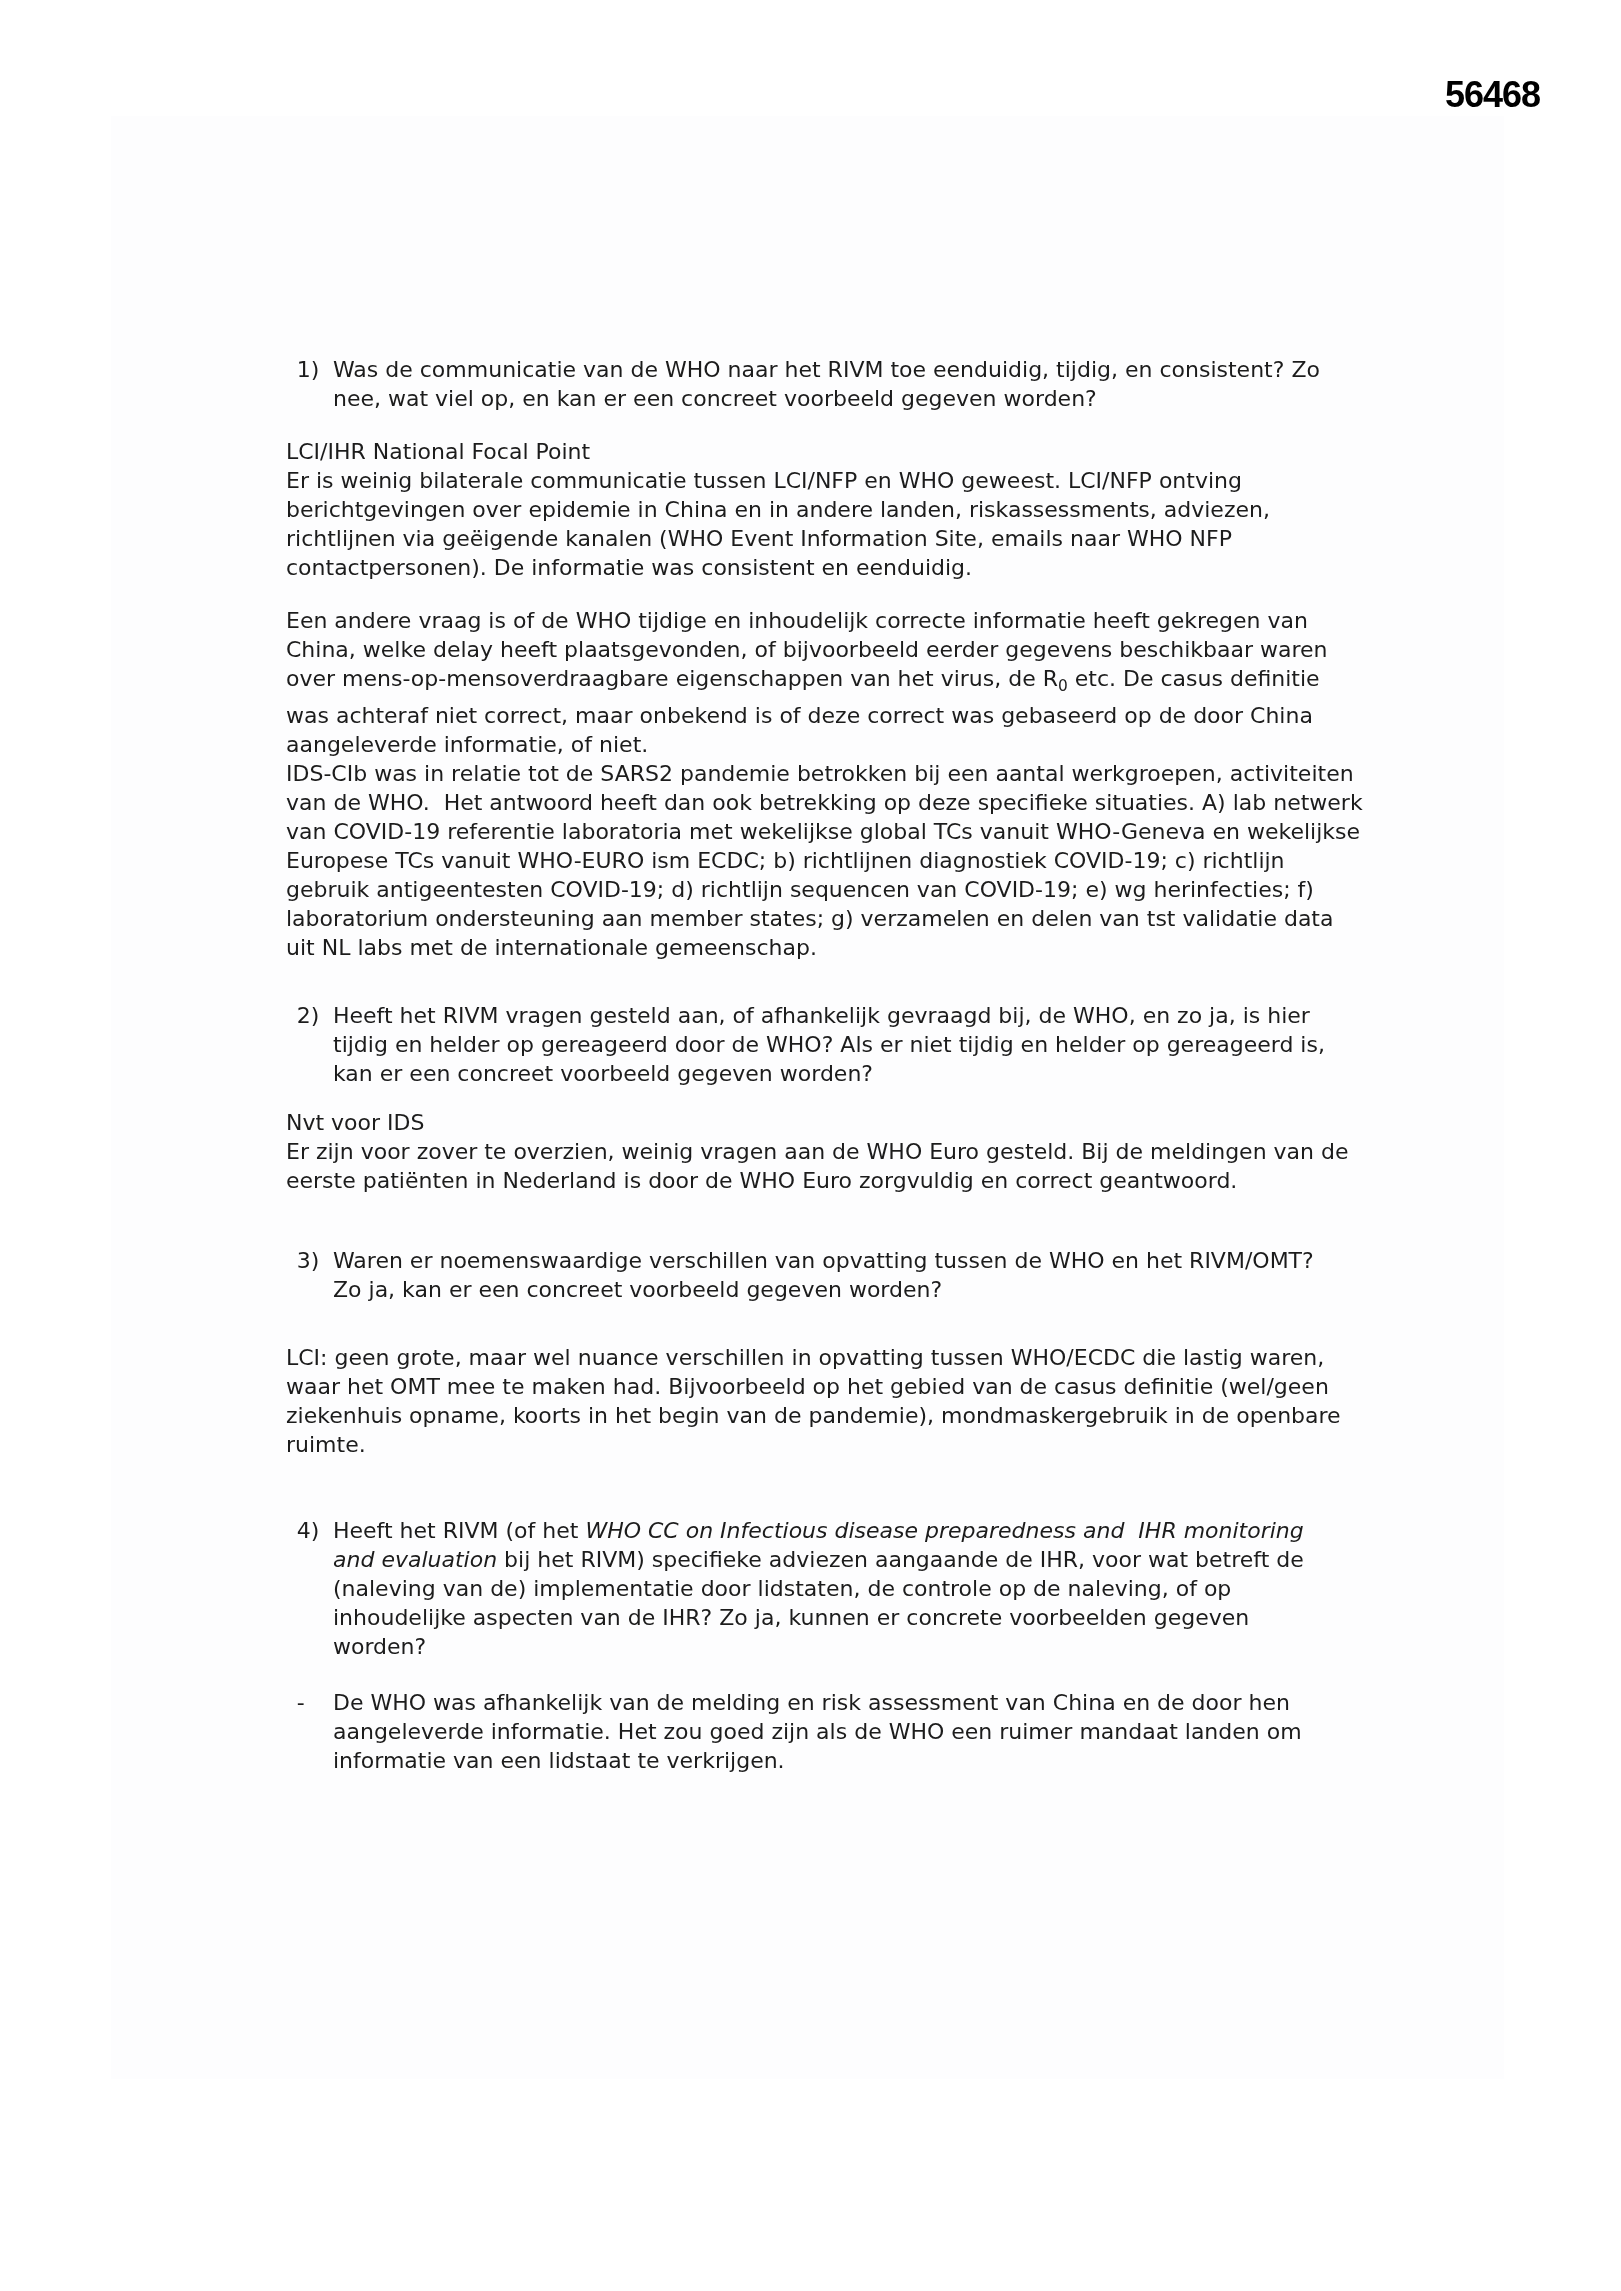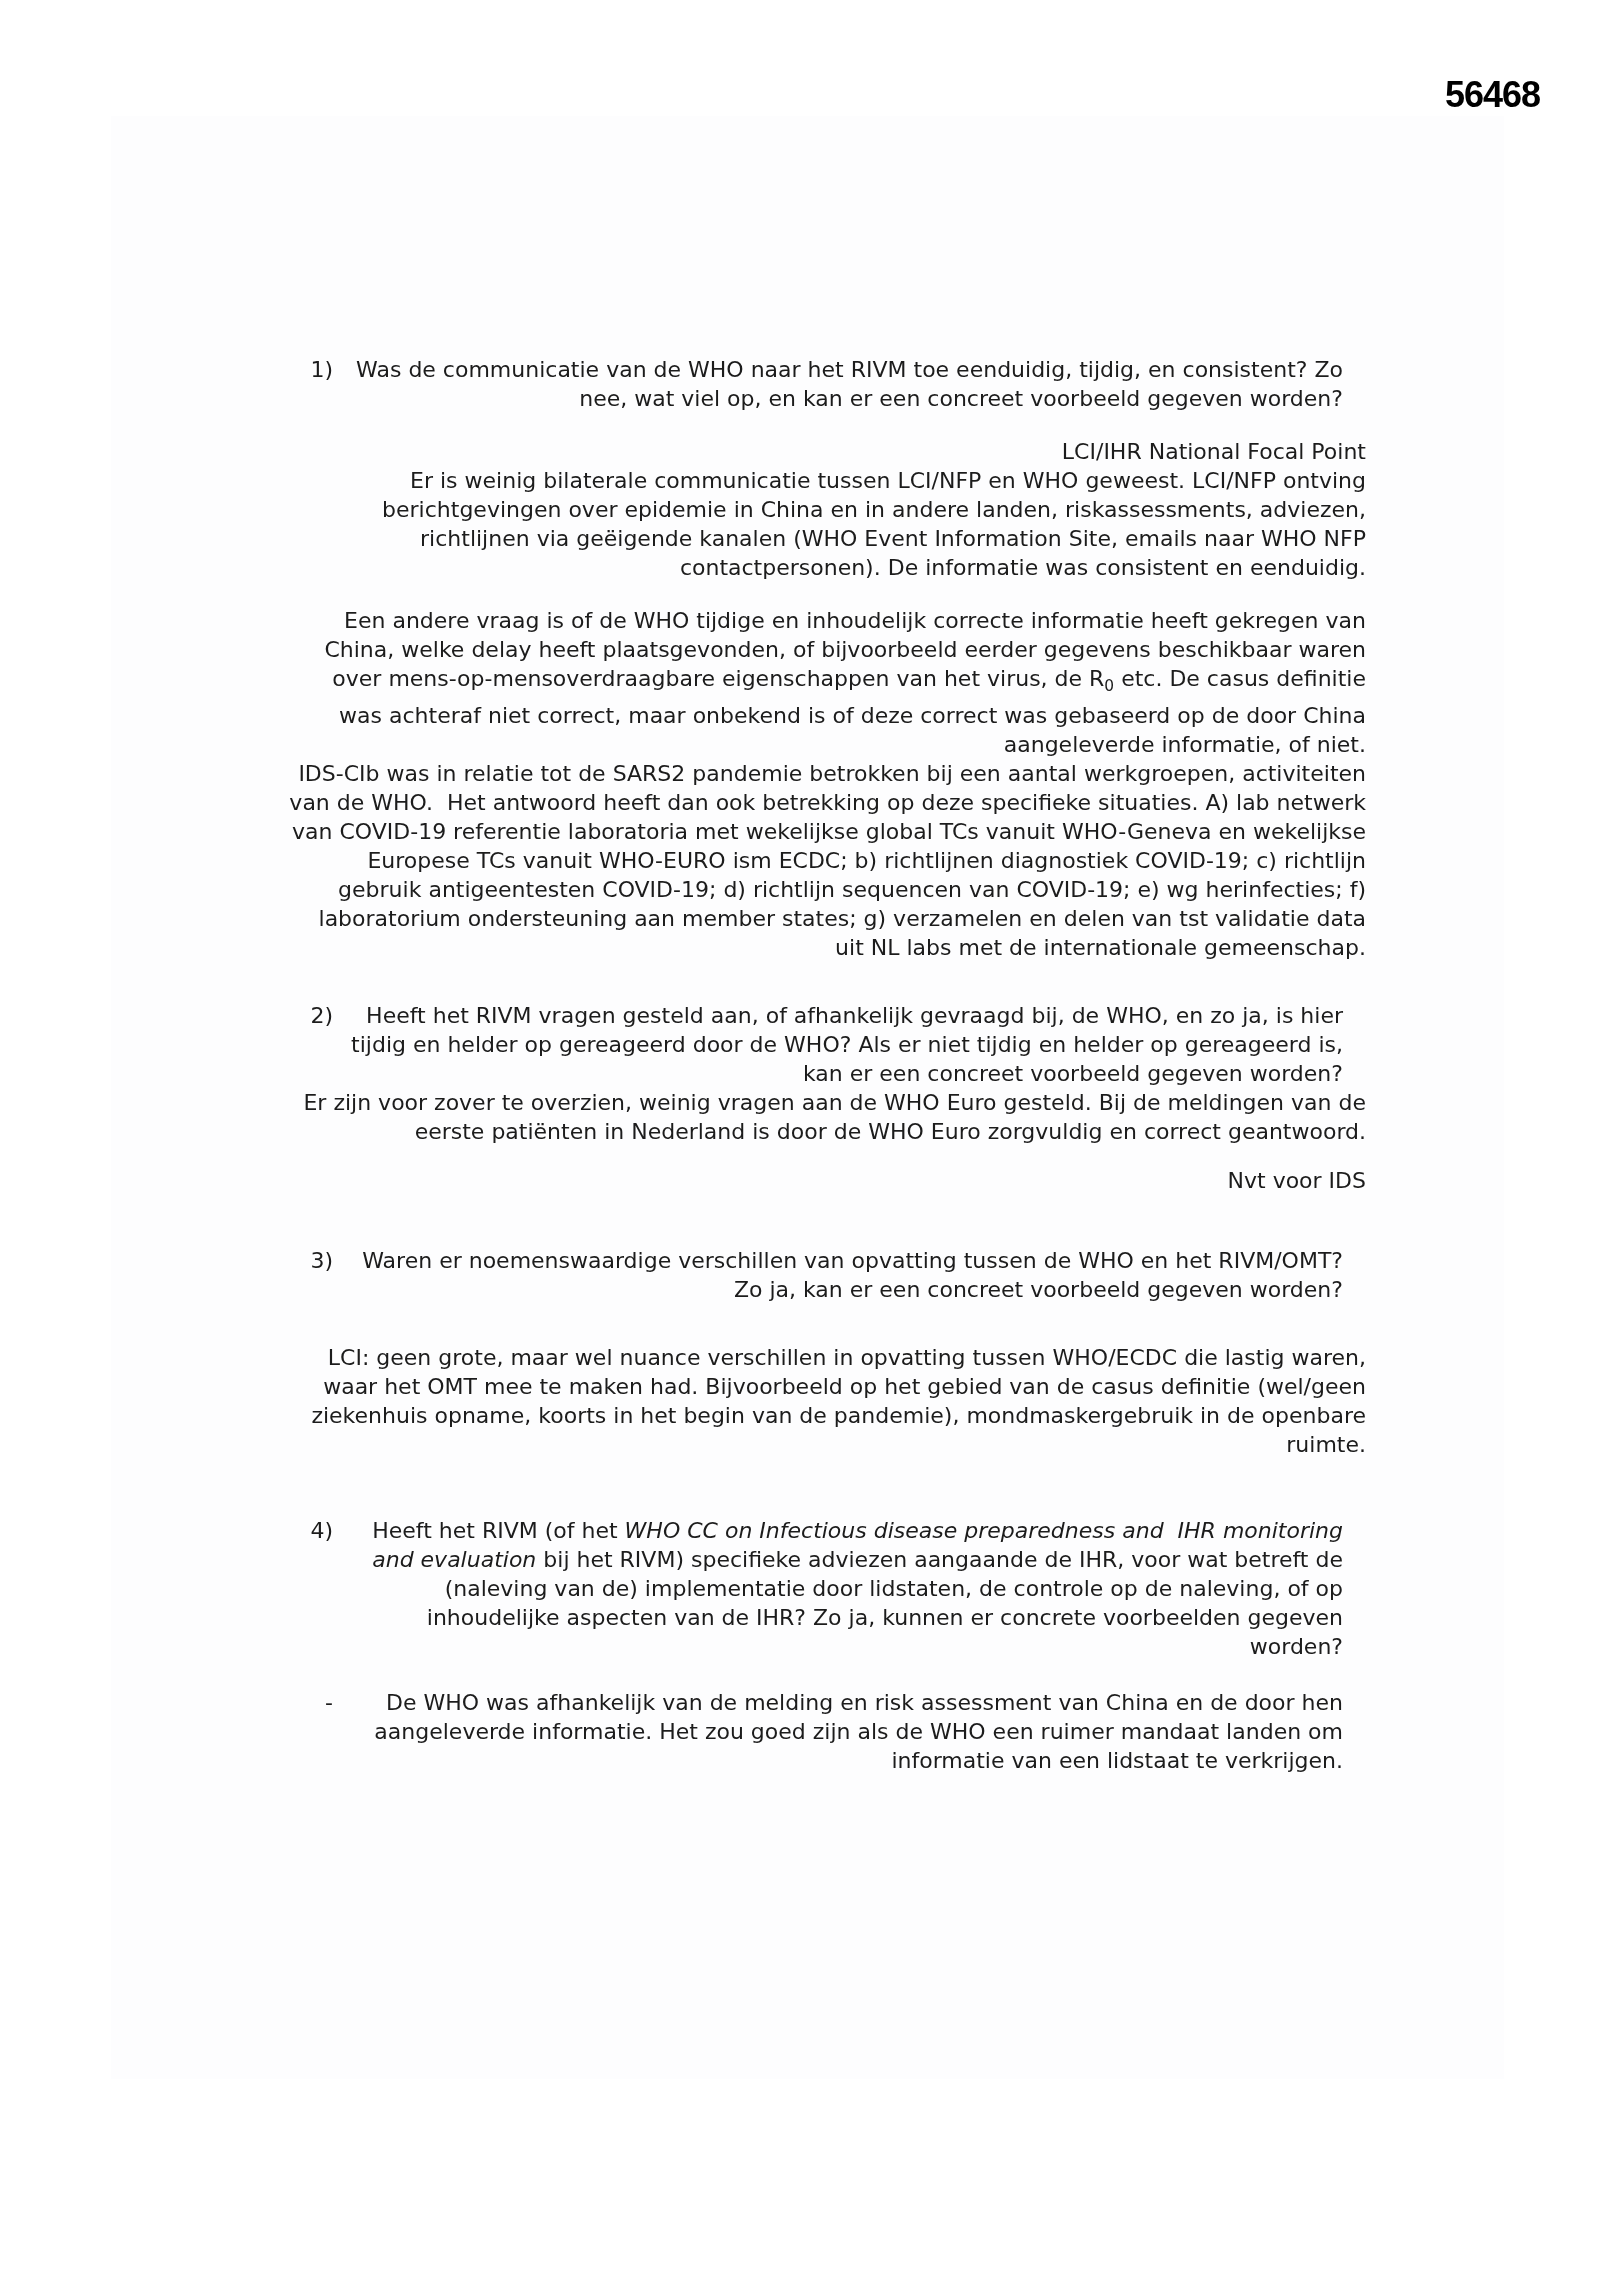--- a/index.html
+++ b/index.html
@@ -1,15 +1,15 @@
 <!DOCTYPE html>
 <html><head>
 <meta charset="utf-8">
 <style>
-  * { margin:0; padding:0; box-sizing:border-box;text-align:right; }
+  * { margin:0; padding:0; box-sizing:border-box; }
   html,body { width:1621px; height:2292px; }
   body {
     position:relative;
     background:#ffffff;
     overflow:hidden;
     font-family:"DejaVu Sans", sans-serif;
     color:#1c1c1c;
   }
   .sheet {
     position:absolute;
@@ -76,23 +76,23 @@
   <p class="para">Er is weinig bilaterale communicatie tussen LCI/NFP en WHO geweest. LCI/NFP ontving berichtgevingen over epidemie in China en in andere landen, riskassessments, adviezen, richtlijnen via geëigende kanalen (WHO Event Information Site, emails naar WHO NFP contactpersonen). De informatie was consistent en eenduidig.</p>
   <p class="para mt-para2"><span>Een andere vraag is of de WHO tijdige en inhoudelijk correcte informatie heeft gekregen van China, welke delay heeft plaatsgevonden, of bijvoorbeeld eerder gegevens beschikbaar waren over mens-op-mensoverdraagbare eigenschappen van het virus, de R</span><sub>0</sub><span> etc. De casus definitie was achteraf niet correct, maar onbekend is of deze correct was gebaseerd op de door China aangeleverde informatie, of niet.</span></p>
 
   <p class="para">IDS-CIb was in relatie tot de SARS2 pandemie betrokken bij een aantal werkgroepen, activiteiten van de WHO.  Het antwoord heeft dan ook betrekking op deze specifieke situaties. A) lab netwerk van COVID-19 referentie laboratoria met wekelijkse global TCs vanuit WHO-Geneva en wekelijkse Europese TCs vanuit WHO-EURO ism ECDC; b) richtlijnen diagnostiek COVID-19; c) richtlijn gebruik antigeentesten COVID-19; d) richtlijn sequencen van COVID-19; e) wg herinfecties; f) laboratorium ondersteuning aan member states; g) verzamelen en delen van tst validatie data uit NL labs met de internationale gemeenschap.</p>
 
   <div class="question mt-q2">
     <span class="q-num">2)</span>
     <div class="q-text">Heeft het RIVM vragen gesteld aan, of afhankelijk gevraagd bij, de WHO, en zo ja, is hier tijdig en helder op gereageerd door de WHO? Als er niet tijdig en helder op gereageerd is, kan er een concreet voorbeeld gegeven worden?</div>
   </div>
 
+  <p class="para mt-nvt">Nvt voor IDS</p>
+
   <p class="para">Er zijn voor zover te overzien, weinig vragen aan de WHO Euro gesteld. Bij de meldingen van de eerste patiënten in Nederland is door de WHO Euro zorgvuldig en correct geantwoord.</p>
-
-  <p class="para mt-nvt">Nvt voor IDS</p>
 
   <div class="question mt-q3">
     <span class="q-num">3)</span>
     <div class="q-text">Waren er noemenswaardige verschillen van opvatting tussen de WHO en het RIVM/OMT? Zo ja, kan er een concreet voorbeeld gegeven worden?</div>
   </div>
 
   <p class="para mt-ans3">LCI: geen grote, maar wel nuance verschillen in opvatting tussen WHO/ECDC die lastig waren, waar het OMT mee te maken had. Bijvoorbeeld op het gebied van de casus definitie (wel/geen ziekenhuis opname, koorts in het begin van de pandemie), mondmaskergebruik in de openbare ruimte.</p>
 
   <div class="question mt-q4">
     <span class="q-num">4)</span>

